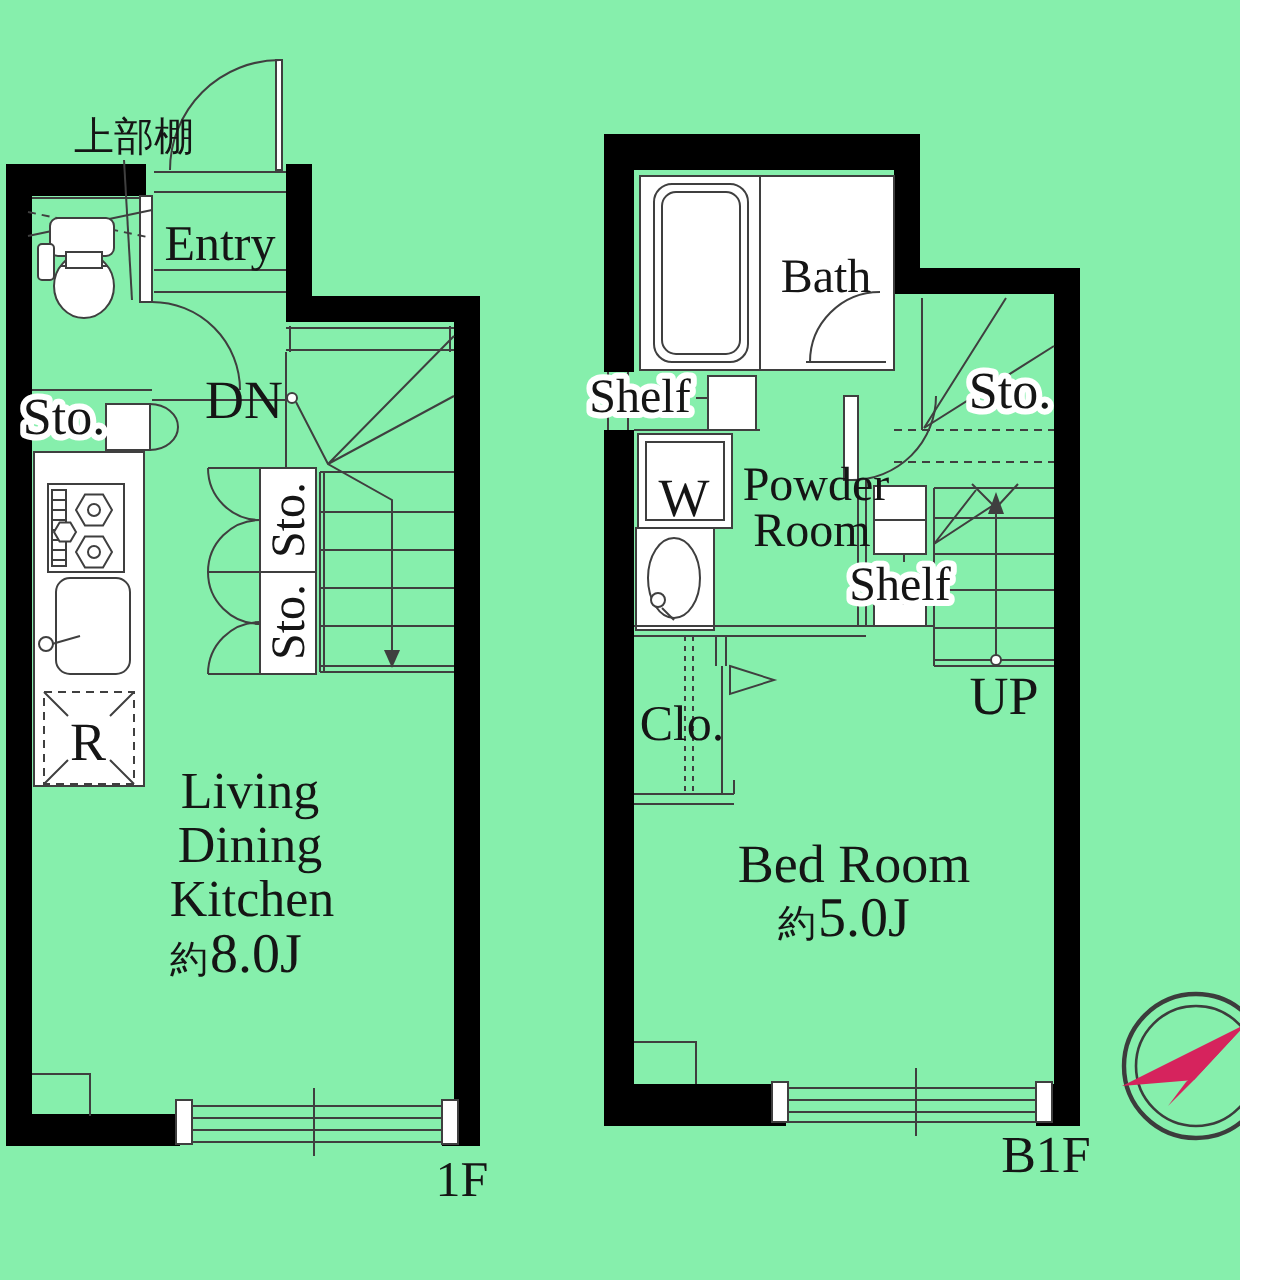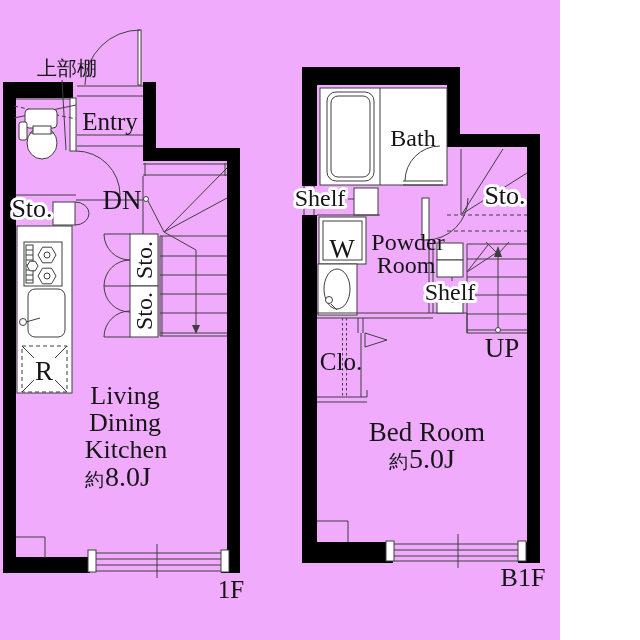--- a/index.html
+++ b/index.html
@@ -1,16 +1,16 @@
 <!DOCTYPE html>
 <html><head>
 <meta charset="utf-8">
 <style>
   html,body{margin:0;padding:0;background:#ffffff;}
-  #canvas{position:relative;width:560px;height:640px;background:#f0abfc;overflow:hidden;}
+  #canvas{position:relative;width:620px;height:640px;background:#86efac;overflow:hidden;}
   svg{display:block;}
   .wall{fill:#000000;stroke:none;}
   .ln{fill:none;stroke:#3f3f3f;stroke-width:1;}
   .dash{fill:none;stroke:#3f3f3f;stroke-width:1;stroke-dasharray:4 3;}
   .dash2{fill:none;stroke:#3f3f3f;stroke-width:1;stroke-dasharray:2.5 2.5;}
   .fixture{fill:#ffffff;stroke:#3f3f3f;stroke-width:1;}
   .txt{font-family:"Liberation Serif","DejaVu Serif",serif;fill:#151515;}
   .halo{paint-order:stroke;stroke:#ffffff;stroke-width:6px;stroke-linejoin:round;}
   .fillblk{fill:#3f3f3f;stroke:none;}
 </style>

